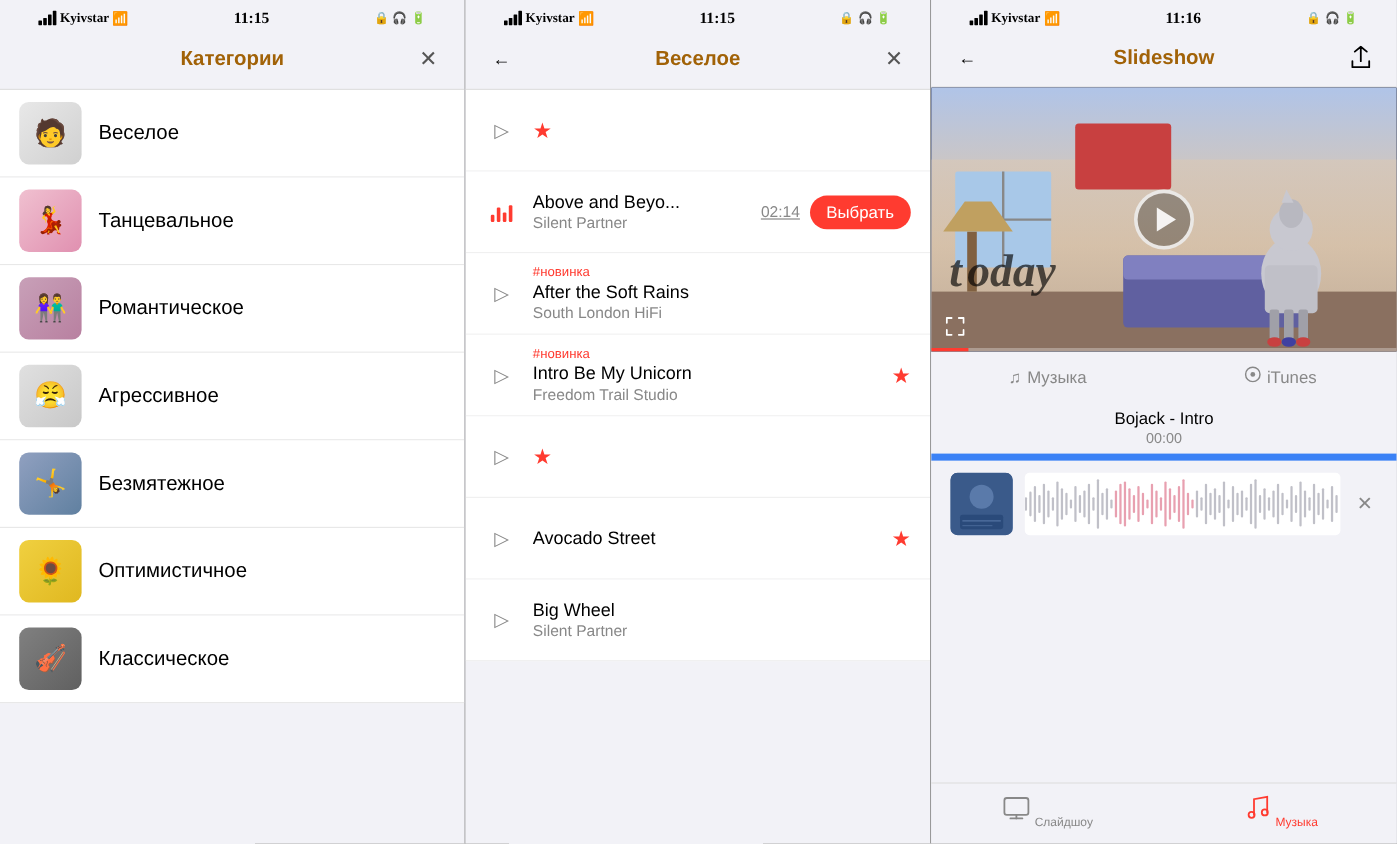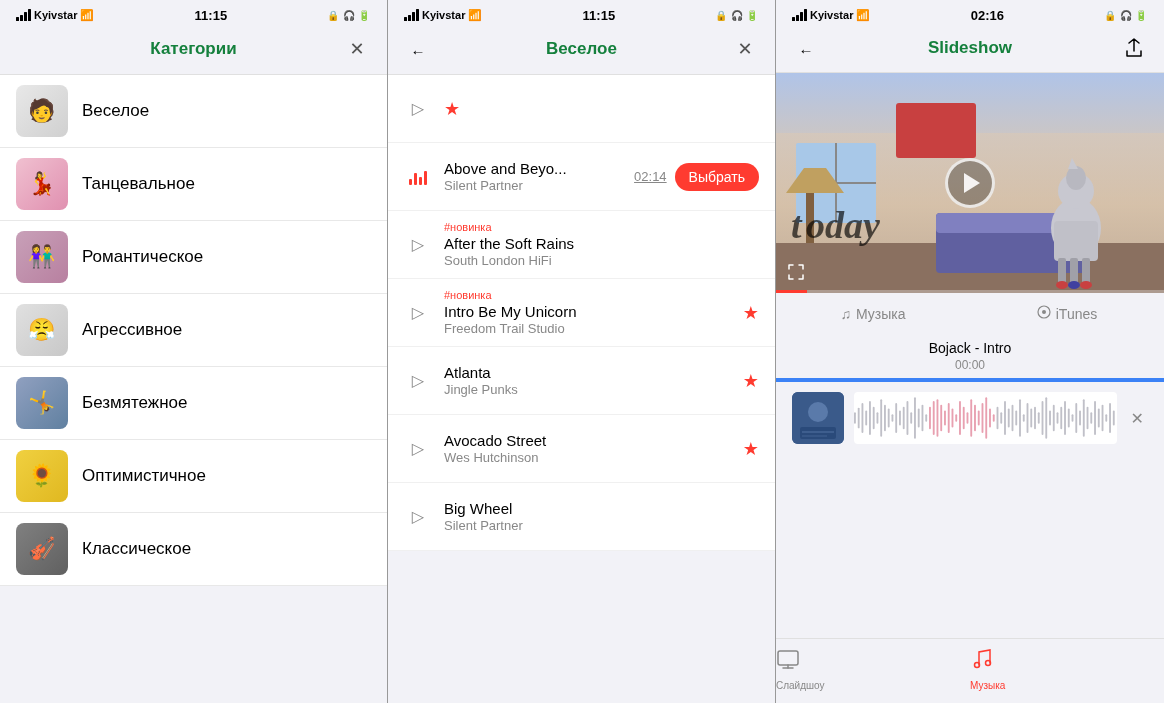--- a/index.html
+++ b/index.html
@@ -27,48 +27,49 @@
       overflow: hidden;
       display: flex;
       flex-direction: column;
       border-right: 1px solid #999;
     }
     .phone:last-child { border-right: none; }
 
     
     .status-bar {
       background: #f2f2f7;
-      padding: 6px 16px 4px;
+      padding: 6px 32px 4px;
       display: flex;
       justify-content: space-between;
       align-items: center;
       font-size: 11px;
       font-weight: 600;
       min-height: 28px;
+      font-family: Liberation Serif, serif;
     }
     .status-left { display: flex; align-items: center; gap: 3px; font-size: 11px; font-weight: 600; }
     .status-center { font-size: 13px; font-weight: 600; }
     .status-right { display: flex; align-items: center; gap: 3px; font-size: 10px; }
     .signal-bars { display: flex; gap: 1px; align-items: flex-end; }
     .signal-bar { width: 3px; background: #000; border-radius: 0.5px; }
 
     
     .nav-bar {
       background: #f2f2f7;
       padding: 6px 16px 10px;
       display: flex;
       align-items: center;
       justify-content: space-between;
       border-bottom: 1px solid #e0e0e0;
       min-height: 44px;
     }
     .nav-title {
       font-size: 17px;
       font-weight: 600;
-      color: #15803d;
+      color: #a16207;
       text-align: center;
       flex: 1;
     }
     .nav-btn {
       font-size: 15px;
       color: #000;
       background: none;
       border: none;
       cursor: pointer;
       padding: 4px;
@@ -255,21 +256,21 @@
       color: #888;
       cursor: pointer;
       padding: 4px;
     }
 
     
     .current-track-info {
       background: #f2f2f7;
       padding: 8px 16px 6px;
       text-align: center;
-      border-bottom: 4px solid #3b82f6;
+      border-bottom: 6px solid #3b82f6;
     }
     .current-track-name { font-size: 14px; color: #000; font-weight: 500; }
     .current-track-time { font-size: 12px; color: #888; margin-top: 2px; }
 
     
     .waveform-area {
       background: #f2f2f7;
       padding: 10px 16px;
       display: flex;
       align-items: center;
@@ -303,22 +304,22 @@
     .bottom-tabs {
       display: flex;
       background: #f2f2f7;
       padding: 8px 0 12px;
       border-top: 1px solid #e0e0e0;
       margin-top: auto;
     }
     .bottom-tab {
       flex: 1;
       display: flex;
-      flex-direction: column;
-      align-items: flex-start;
+      flex-direction: row;
+      align-items: flex-end;
       justify-content: center;
       gap: 3px;
       cursor: pointer;
       font-size: 11px;
       color: #888;
     }
     .bottom-tab.active { color: #ff3b30; }
     .bottom-tab-icon { font-size: 22px; }
     .bottom-tab-label { font-size: 10px; }
 
@@ -479,34 +480,29 @@
           <div class="track-name">Intro Be My Unicorn</div>
           <div class="track-artist">Freedom Trail Studio</div>
         </div>
         <div class="track-meta">
           <span class="star-icon">★</span>
         </div>
       </div>
 
       <div class="track-item">
         <div class="track-icon">▷</div>
-        <div class="track-info">
-          <div class="track-name">Atlanta</div>
-          <div class="track-artist">Jingle Punks</div>
-        </div>
         <div class="track-meta">
           <span class="star-icon">★</span>
         </div>
       </div>
 
       <div class="track-item">
         <div class="track-icon">▷</div>
         <div class="track-info">
           <div class="track-name">Avocado Street</div>
-          <div class="track-artist">Wes Hutchinson</div>
         </div>
         <div class="track-meta">
           <span class="star-icon">★</span>
         </div>
       </div>
 
       <div class="track-item">
         <div class="track-icon">▷</div>
         <div class="track-info">
           <div class="track-name">Big Wheel</div>
@@ -525,21 +521,21 @@
       <div class="status-left">
         <div class="signal-bars">
           <div class="signal-bar" style="height:4px"></div>
           <div class="signal-bar" style="height:6px"></div>
           <div class="signal-bar" style="height:9px"></div>
           <div class="signal-bar" style="height:12px"></div>
         </div>
         <span>Kyivstar</span>
         <span>📶</span>
       </div>
-      <div class="status-center">02:16</div>
+      <div class="status-center">11:16</div>
       <div class="status-right">
         <span>🔒</span>
         <span>🎧</span>
         <span>🔋</span>
       </div>
     </div>
 
     <div class="nav-bar">
       <button class="nav-btn">←</button>
       <div class="nav-title">Slideshow</div>

